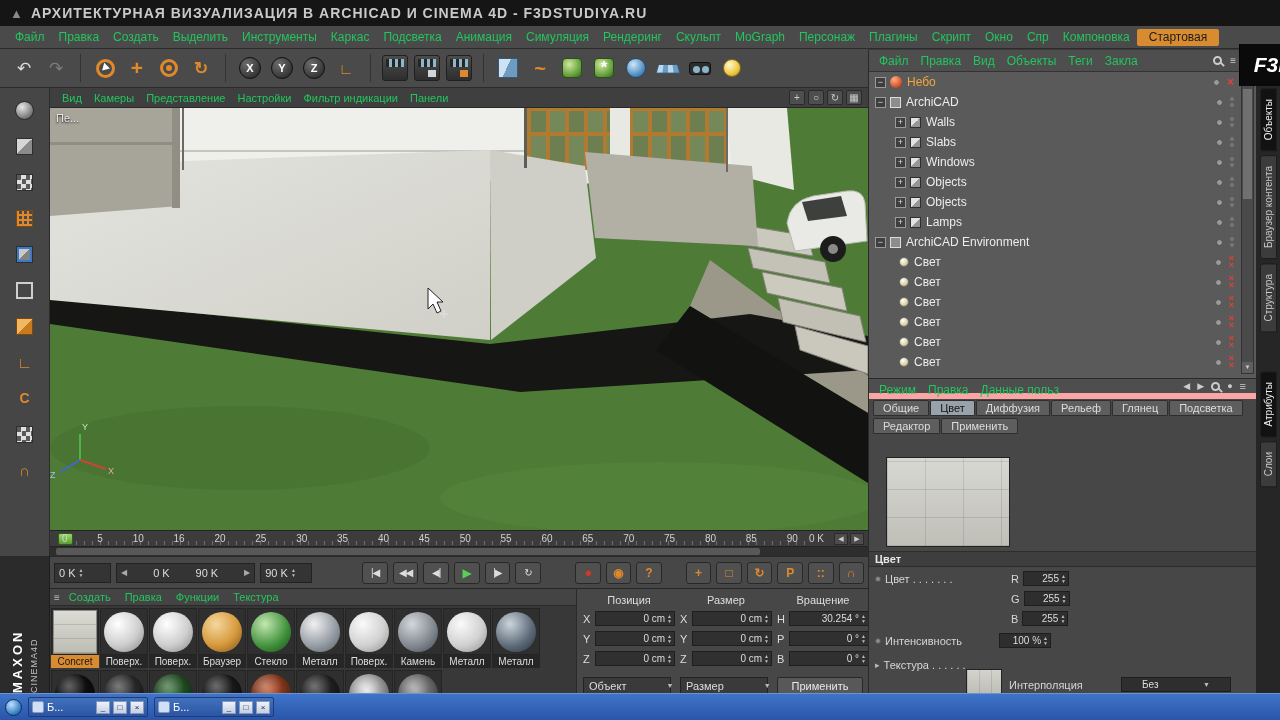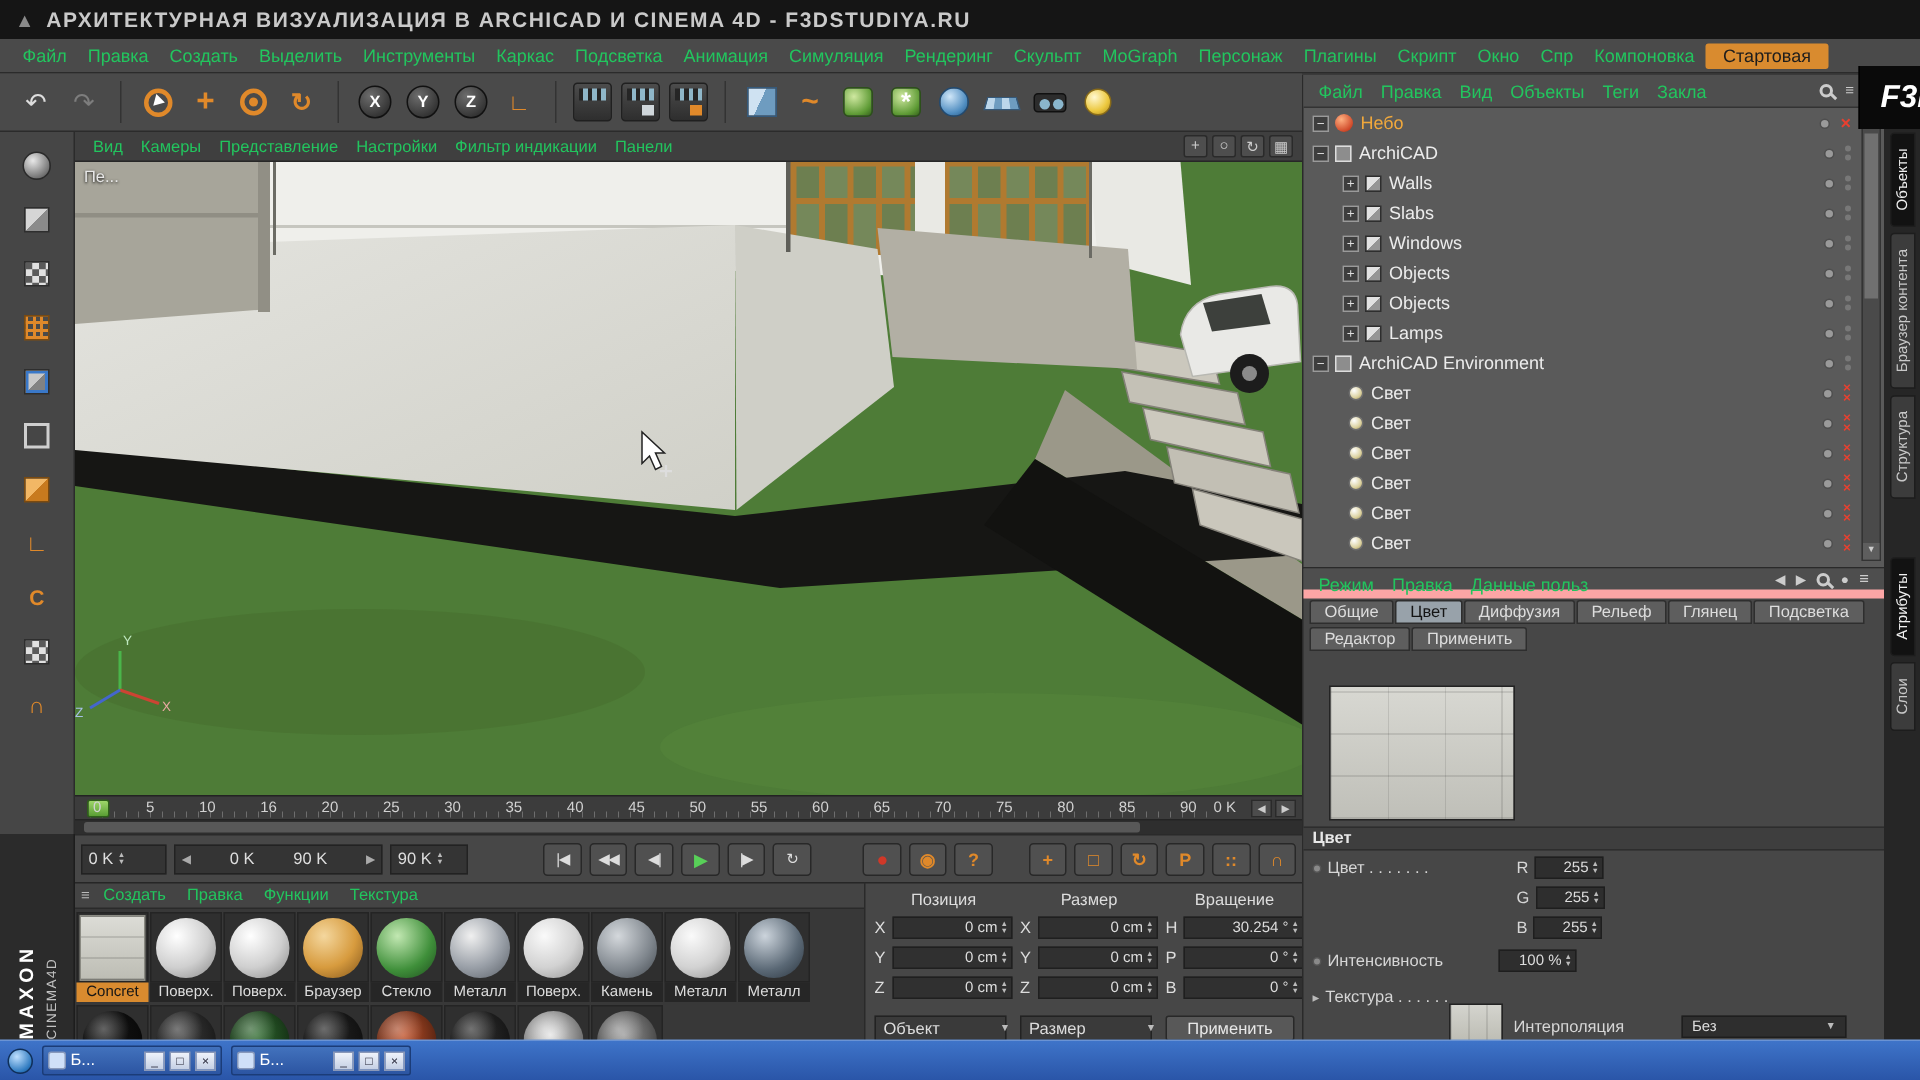--- a/index.html
+++ b/index.html
@@ -1040,21 +1040,21 @@
     <div class="amrow" style="left:6px; top:280px;">
       <span style="font-size:9px;color:#bbb">▸</span>
       <span>Текстура . . . . . .</span>
     </div>
 
     <div class="texthumb"></div>
     <div class="amrow" style="left:140px; top:300px;">
       <span>Интерполяция</span>
     </div>
     <div class="amrow" style="left:252px; top:298px;">
-      <span class="vfield" style="width:110px; justify-content:space-between; padding:0 6px;">
+      <span class="vfield" style="width:110px; justify-content:space-between; padding:0 20px;">
         <span>Без</span>
         <span class="ddarrow">▼</span>
       </span>
     </div>
   </div>
 
   <div class="abs rstrip">
     <span class="rtab on">Объекты</span>
     <span class="rtab">Браузер контента</span>
     <span class="rtab">Структура</span>

